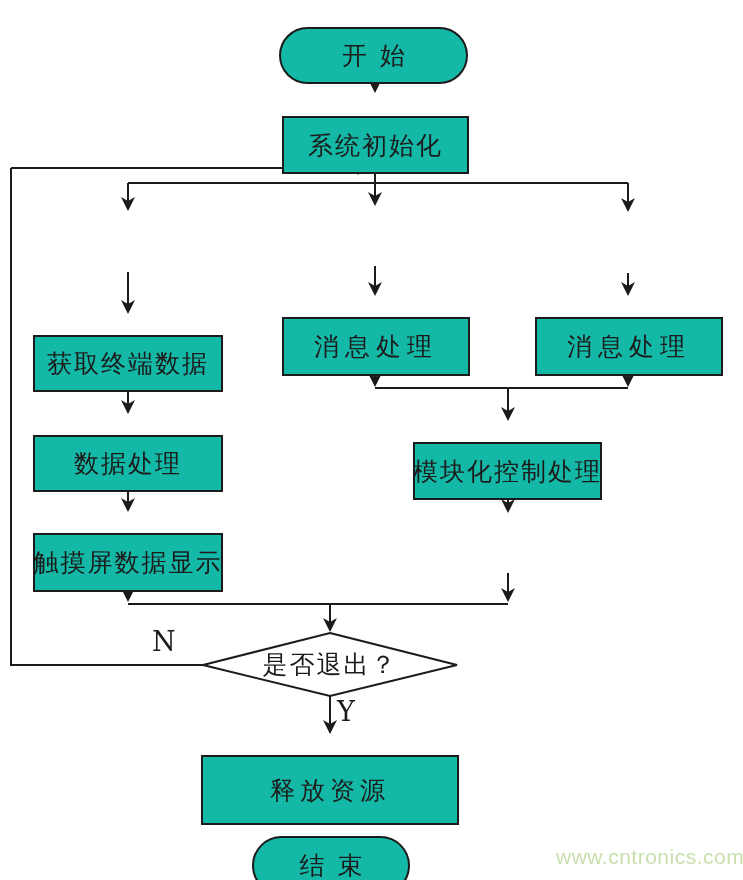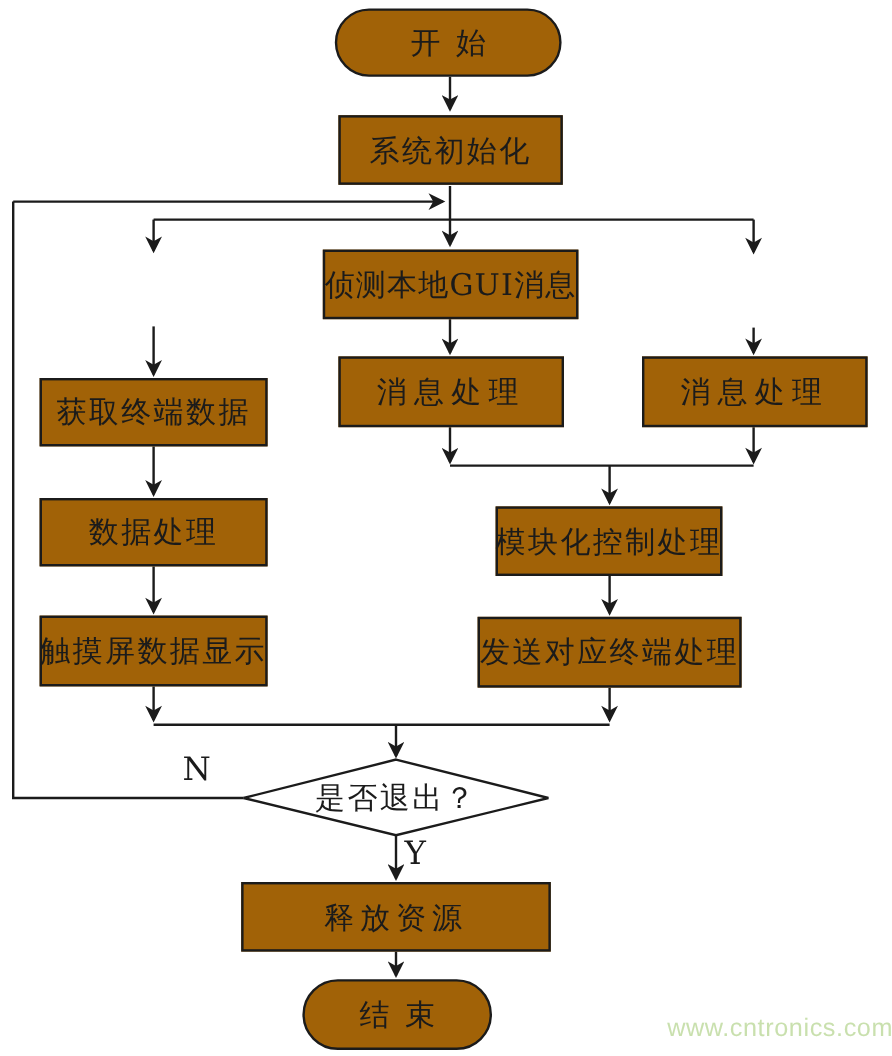--- a/index.html
+++ b/index.html
@@ -17,29 +17,30 @@
   }
   .connectors {
     position: absolute;
     left: 0; top: 0;
     width: 743px; height: 880px;
   }
   .node {
     position: absolute;
     box-sizing: border-box;
     border: 2px solid #1b1b1b;
-    background: #a16207;
+    background: #14b8a6;
     display: flex;
     align-items: center;
     justify-content: center;
     color: #1b1b1b;
     font-size: 25px;
     letter-spacing: 2px;
     white-space: nowrap;
     z-index: 2;
+    margin-top: 20px;
   }
   .terminator {
     border-radius: 30px;
   }
   .terminator span {
     letter-spacing: 13px;
     text-indent: 13px;
   }
   .decision-label {
     position: absolute;
@@ -141,46 +142,40 @@
   </div>
 
   <div class="node" style="left:33px;top:415px;width:190px;height:57px">
     <span>数据处理</span>
   </div>
 
   <div class="node" style="left:33px;top:513px;width:190px;height:59px">
     <span>触摸屏数据显示</span>
   </div>
 
-  <div class="node" style="left:269px;top:208px;width:213px;height:58px;letter-spacing:1px">
-    <span>侦测本地GUI消息</span>
-  </div>
 
   <div class="node" style="left:282px;top:297px;width:188px;height:59px;letter-spacing:6px">
     <span>消息处理</span>
   </div>
 
 
   <div class="node" style="left:535px;top:297px;width:188px;height:59px;letter-spacing:6px">
     <span>消息处理</span>
   </div>
 
   <div class="node" style="left:413px;top:422px;width:189px;height:58px">
     <span>模块化控制处理</span>
   </div>
 
-  <div class="node" style="left:398px;top:514px;width:220px;height:59px">
-    <span>发送对应终端处理</span>
-  </div>
 
   <div class="decision-label" style="left:203px;top:633px;width:254px;height:63px">
     <span>是否退出？</span>
   </div>
 
-  <div class="node" style="left:201px;top:735px;width:258px;height:58px;letter-spacing:5px">
+  <div class="node" style="left:201px;top:735px;width:258px;height:70px;letter-spacing:5px">
     <span>释放资源</span>
   </div>
 
   <div class="node terminator" style="left:252px;top:816px;width:158px;height:59px">
     <span>结束</span>
   </div>
 
   <div class="branch-label" style="left:152px;top:626px">N</div>
   <div class="branch-label" style="left:337px;top:696px">Y</div>
 

